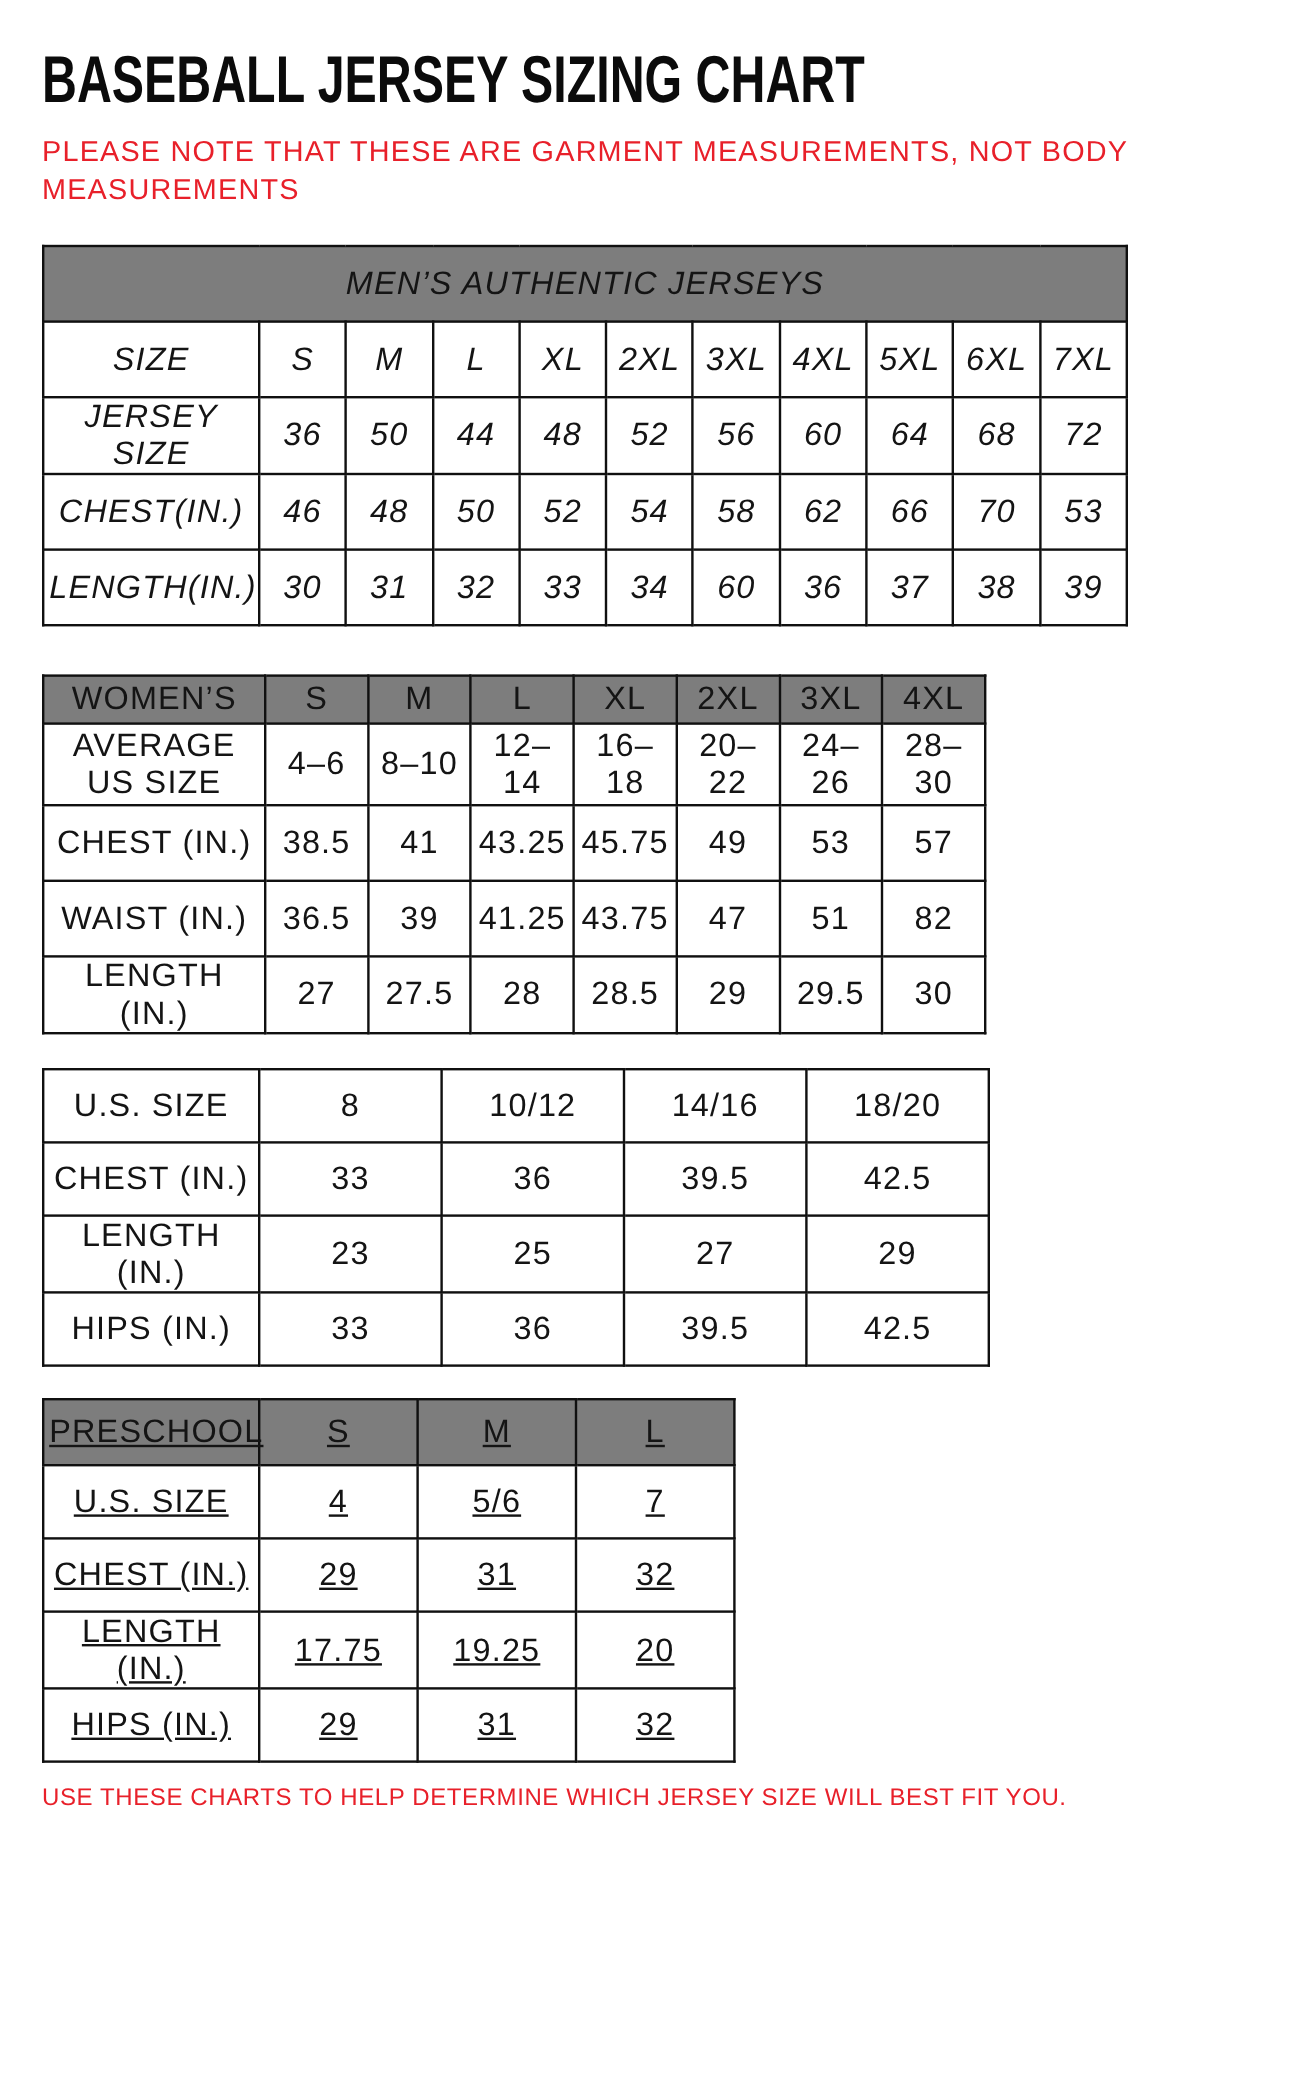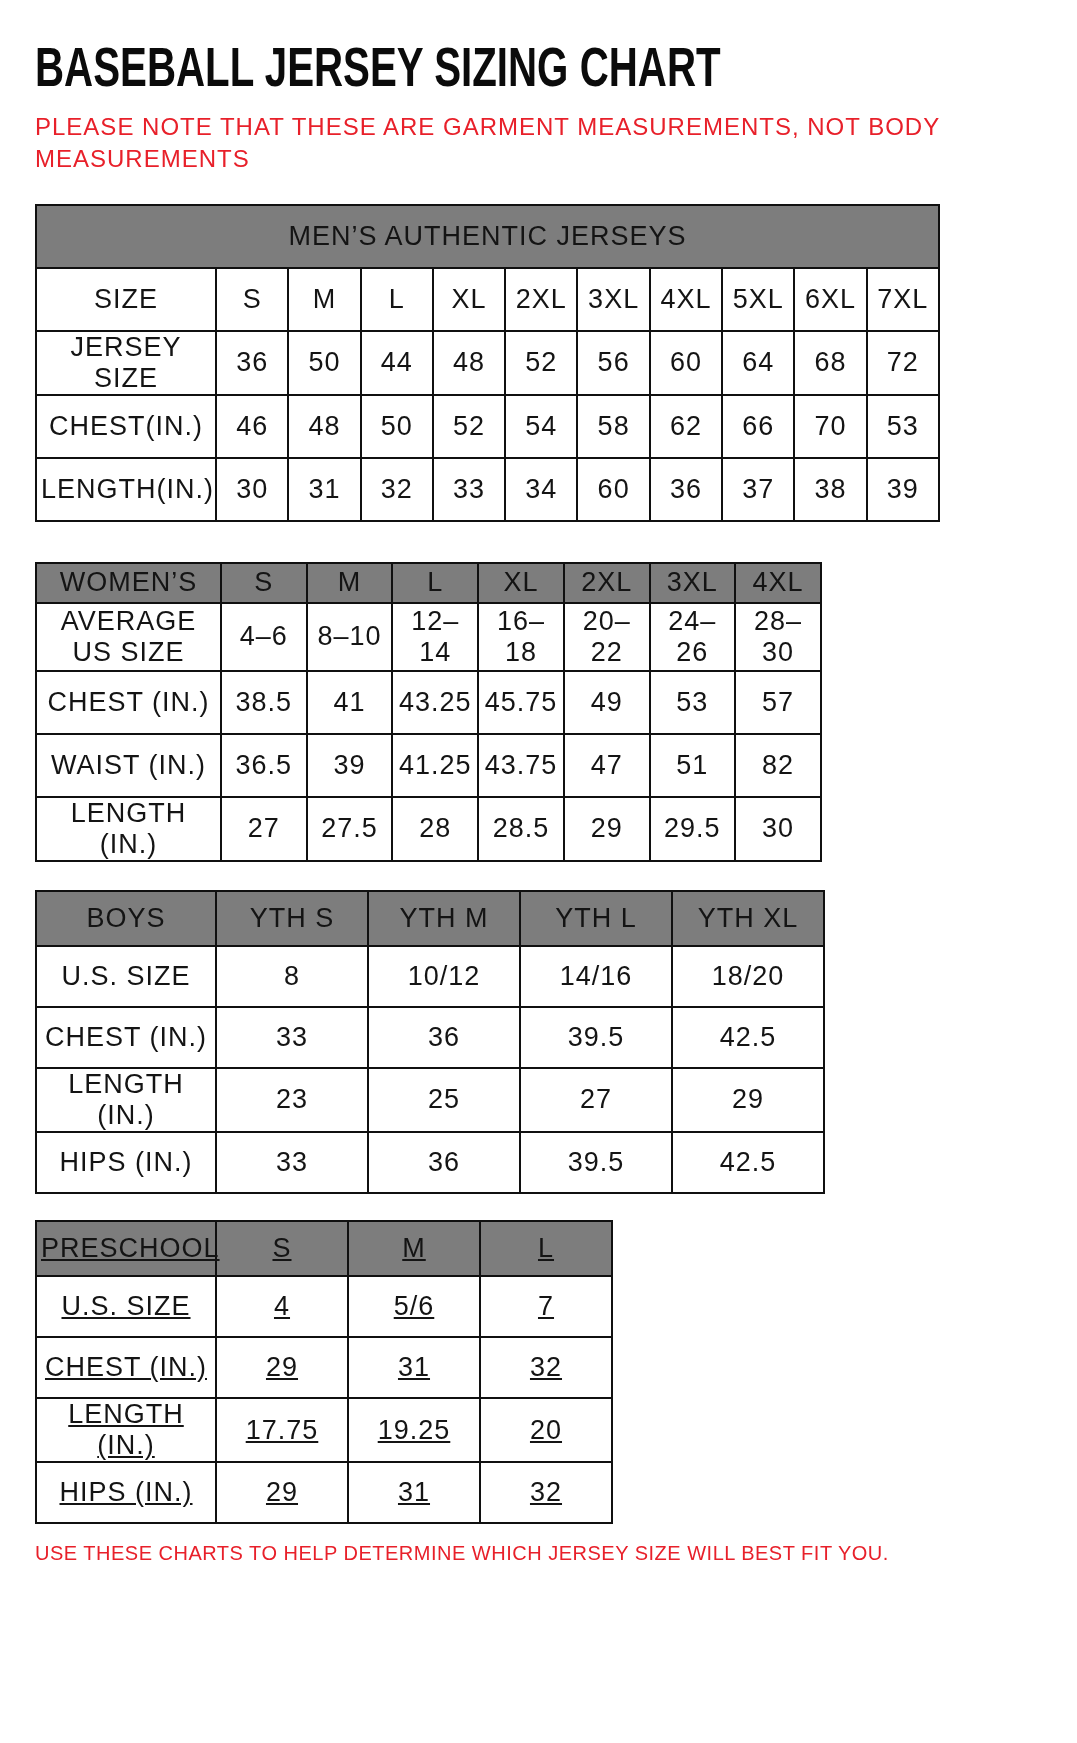--- a/index.html
+++ b/index.html
@@ -73,21 +73,21 @@
   td.hdr {
     background: var(--header-gray);
     color: #ffffff;
     font-size: 26px;
     letter-spacing: 1.5px;
   }
   td.label { font-size: 26px; }
 
   
   table.mens { width: 905px; }
-  table.mens td { height: 63px; }
+  table.mens td { height: 63px; font-style: italic; }
   table.mens col.label-col { width: 180px; }
 
   
   table.womens { width: 787px; }
   table.womens td { height: 63px; }
   table.womens col.label-col { width: 185px; }
   table.womens tr.header-row td { height: 40px; }
   table.womens tr:nth-child(2) td { height: 68px; }
 
   
@@ -261,27 +261,20 @@
   <div class="table-wrap boys-wrap">
       <table class="chart boys">
         <colgroup>
           <col class="label-col">
           <col>
           <col>
           <col>
           <col>
         </colgroup>
         <tbody>
-          <tr class="header-row">
-            <td class="hdr label">BOYS</td>
-            <td class="hdr">YTH S</td>
-            <td class="hdr">YTH M</td>
-            <td class="hdr">YTH L</td>
-            <td class="hdr">YTH XL</td>
-          </tr>
           <tr>
             <td class="label">U.S. SIZE</td>
             <td>8</td>
             <td>10/12</td>
             <td>14/16</td>
             <td>18/20</td>
           </tr>
           <tr>
             <td class="label">CHEST (IN.)</td>
             <td>33</td>

